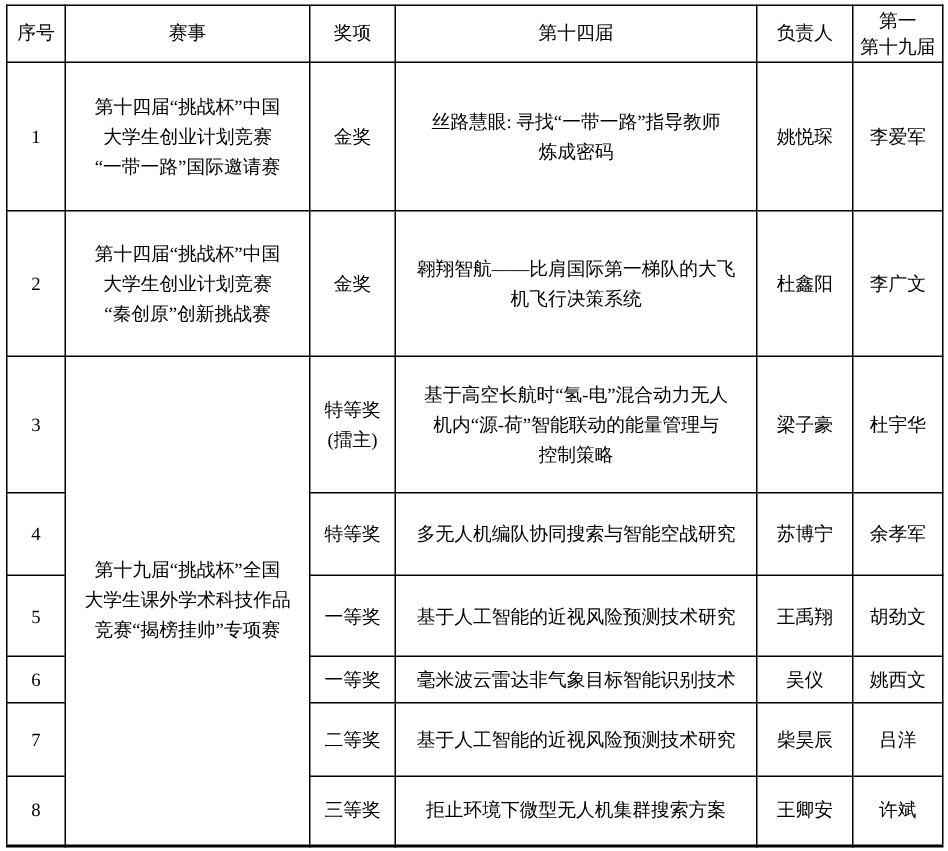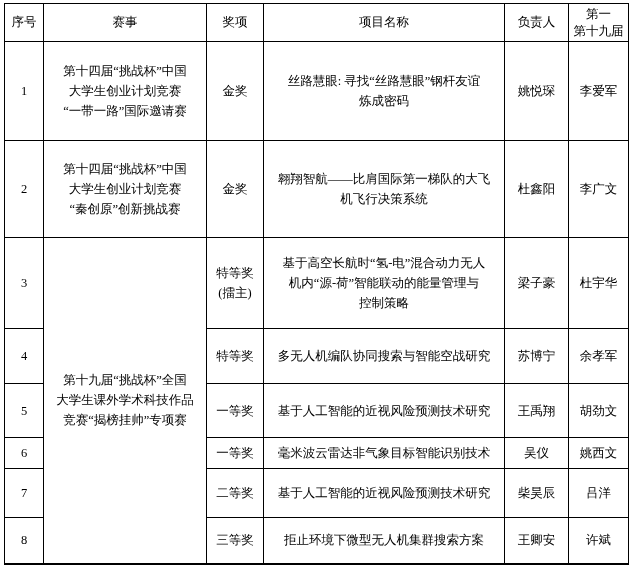--- a/index.html
+++ b/index.html
@@ -75,33 +75,33 @@
       <col class="c-project">
       <col class="c-leader">
       <col class="c-advisor">
     </colgroup>
 
     <tbody>
         <tr class="r-head">
       <th>序号</th>
       <th>赛事</th>
       <th>奖项</th>
-      <th>项目名称</th>
+      <th>第十四届</th>
       <th>负责人</th>
       <th>第一
 第十九届</th>
     </tr>
 
     <tr class="r1">
       <td class="no-cell">1</td>
       <td>第十四届“挑战杯”中国
 大学生创业计划竞赛
 “一带一路”国际邀请赛</td>
       <td>金奖</td>
-      <td>丝路慧眼: 寻找“丝路慧眼”钢杆友谊
+      <td>丝路慧眼: 寻找“一带一路”指导教师
 炼成密码</td>
       <td>姚悦琛</td>
       <td>李爱军</td>
     </tr>
 
     <tr class="r2">
       <td class="no-cell">2</td>
       <td>第十四届“挑战杯”中国
 大学生创业计划竞赛
 “秦创原”创新挑战赛</td>

